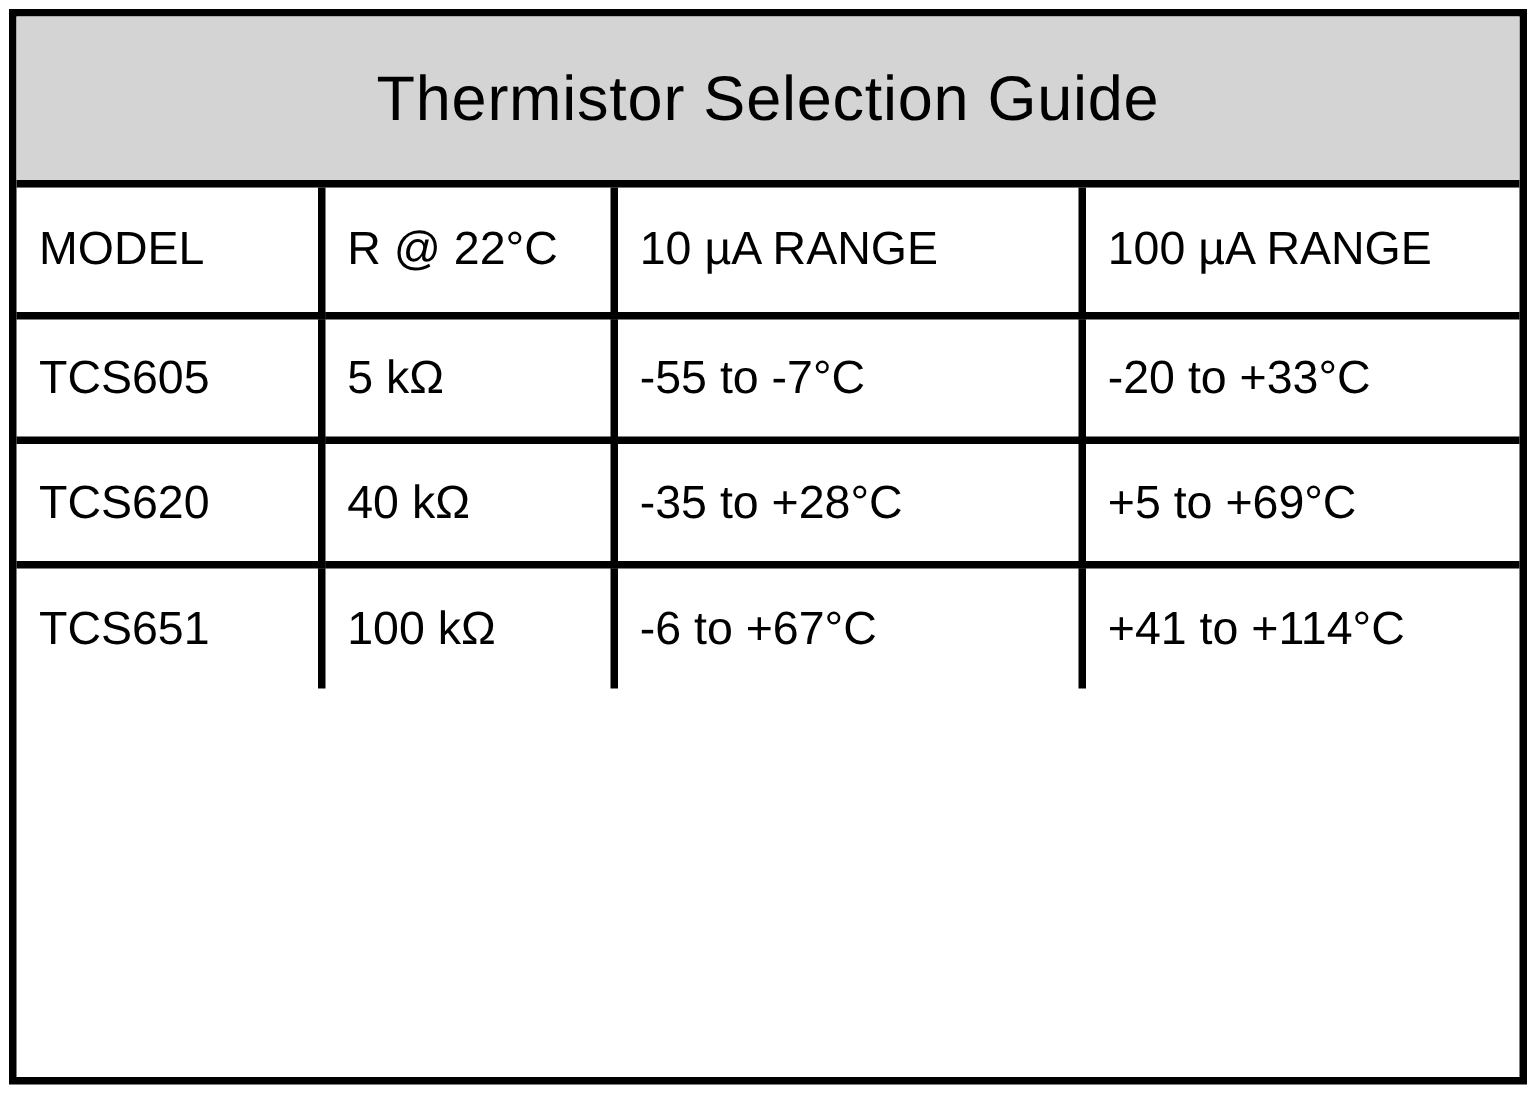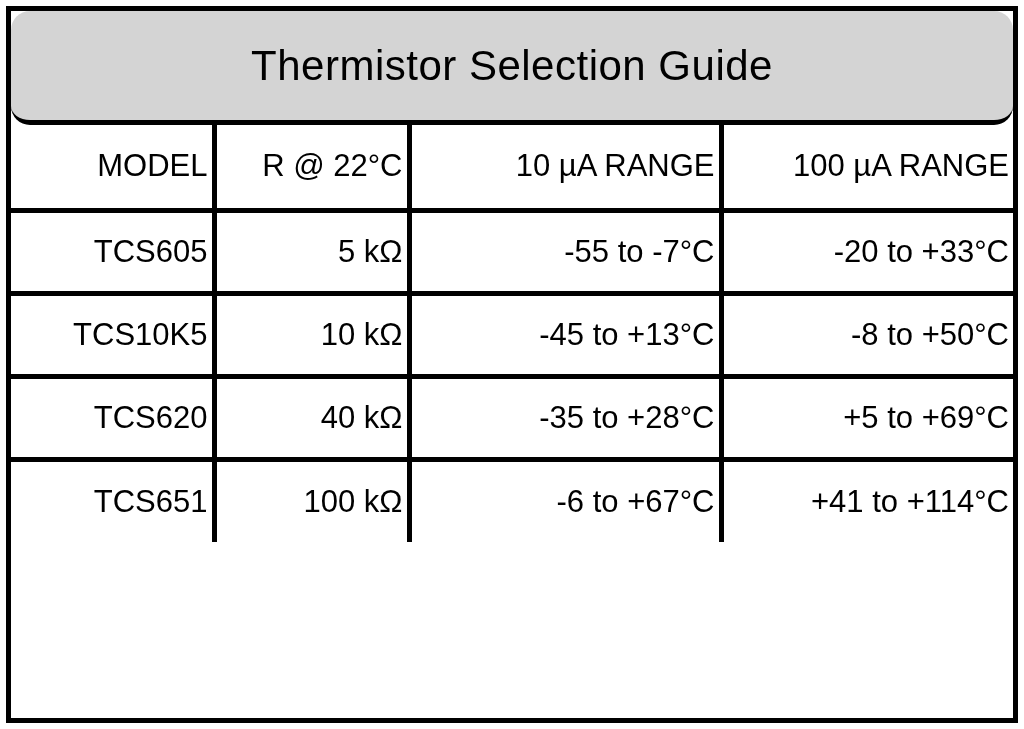--- a/index.html
+++ b/index.html
@@ -32,21 +32,20 @@
     background: #ffffff;
   }
   .title-bar {
     height: 114px;
     background: #d4d4d4;
     border-bottom: 5px solid #000000;
     display: flex;
     align-items: center;
     justify-content: center;
     box-sizing: border-box;
-    border-radius: 19px;
   }
   .title-text {
     font-size: 42px;
     font-weight: normal;
     letter-spacing: 0.5px;
     color: #000000;
     white-space: nowrap;
   }
   table.grid {
     width: 100%;
@@ -54,25 +53,25 @@
     table-layout: fixed;
   }
   table.grid col.c0 { width: 203px; }
   table.grid col.c1 { width: 195px; }
   table.grid col.c2 { width: 312px; }
   table.grid col.c3 { width: 292px; }
 
   table.grid td {
     border-right: 5px solid #000000;
     border-bottom: 5px solid #000000;
-    text-align: right;
+    text-align: left;
     vertical-align: middle;
     font-size: 31px;
     color: #000000;
-    padding: 0 4px;
+    padding: 0 15px;
     box-sizing: border-box;
     white-space: nowrap;
   }
   table.grid tr td:last-child {
     border-right: none;
     margin-top: 36px;
   }
   table.grid tr:last-child td {
     border-bottom: none;
   }
@@ -113,26 +112,20 @@
         </tr>
 
         <tr class="data-row">
           <td class="model-cell">TCS605</td>
           <td>5 kΩ</td>
           <td>-55 to -7°C</td>
           <td>-20 to +33°C</td>
         </tr>
 
 
-        <tr class="data-row">
-          <td class="model-cell">TCS10K5</td>
-          <td>10 kΩ</td>
-          <td>-45 to +13°C</td>
-          <td>-8 to +50°C</td>
-        </tr>
 
         <tr class="data-row">
           <td class="model-cell">TCS620</td>
           <td>40 kΩ</td>
           <td>-35 to +28°C</td>
           <td>+5 to +69°C</td>
         </tr>
 
 
         <tr class="data-row">

